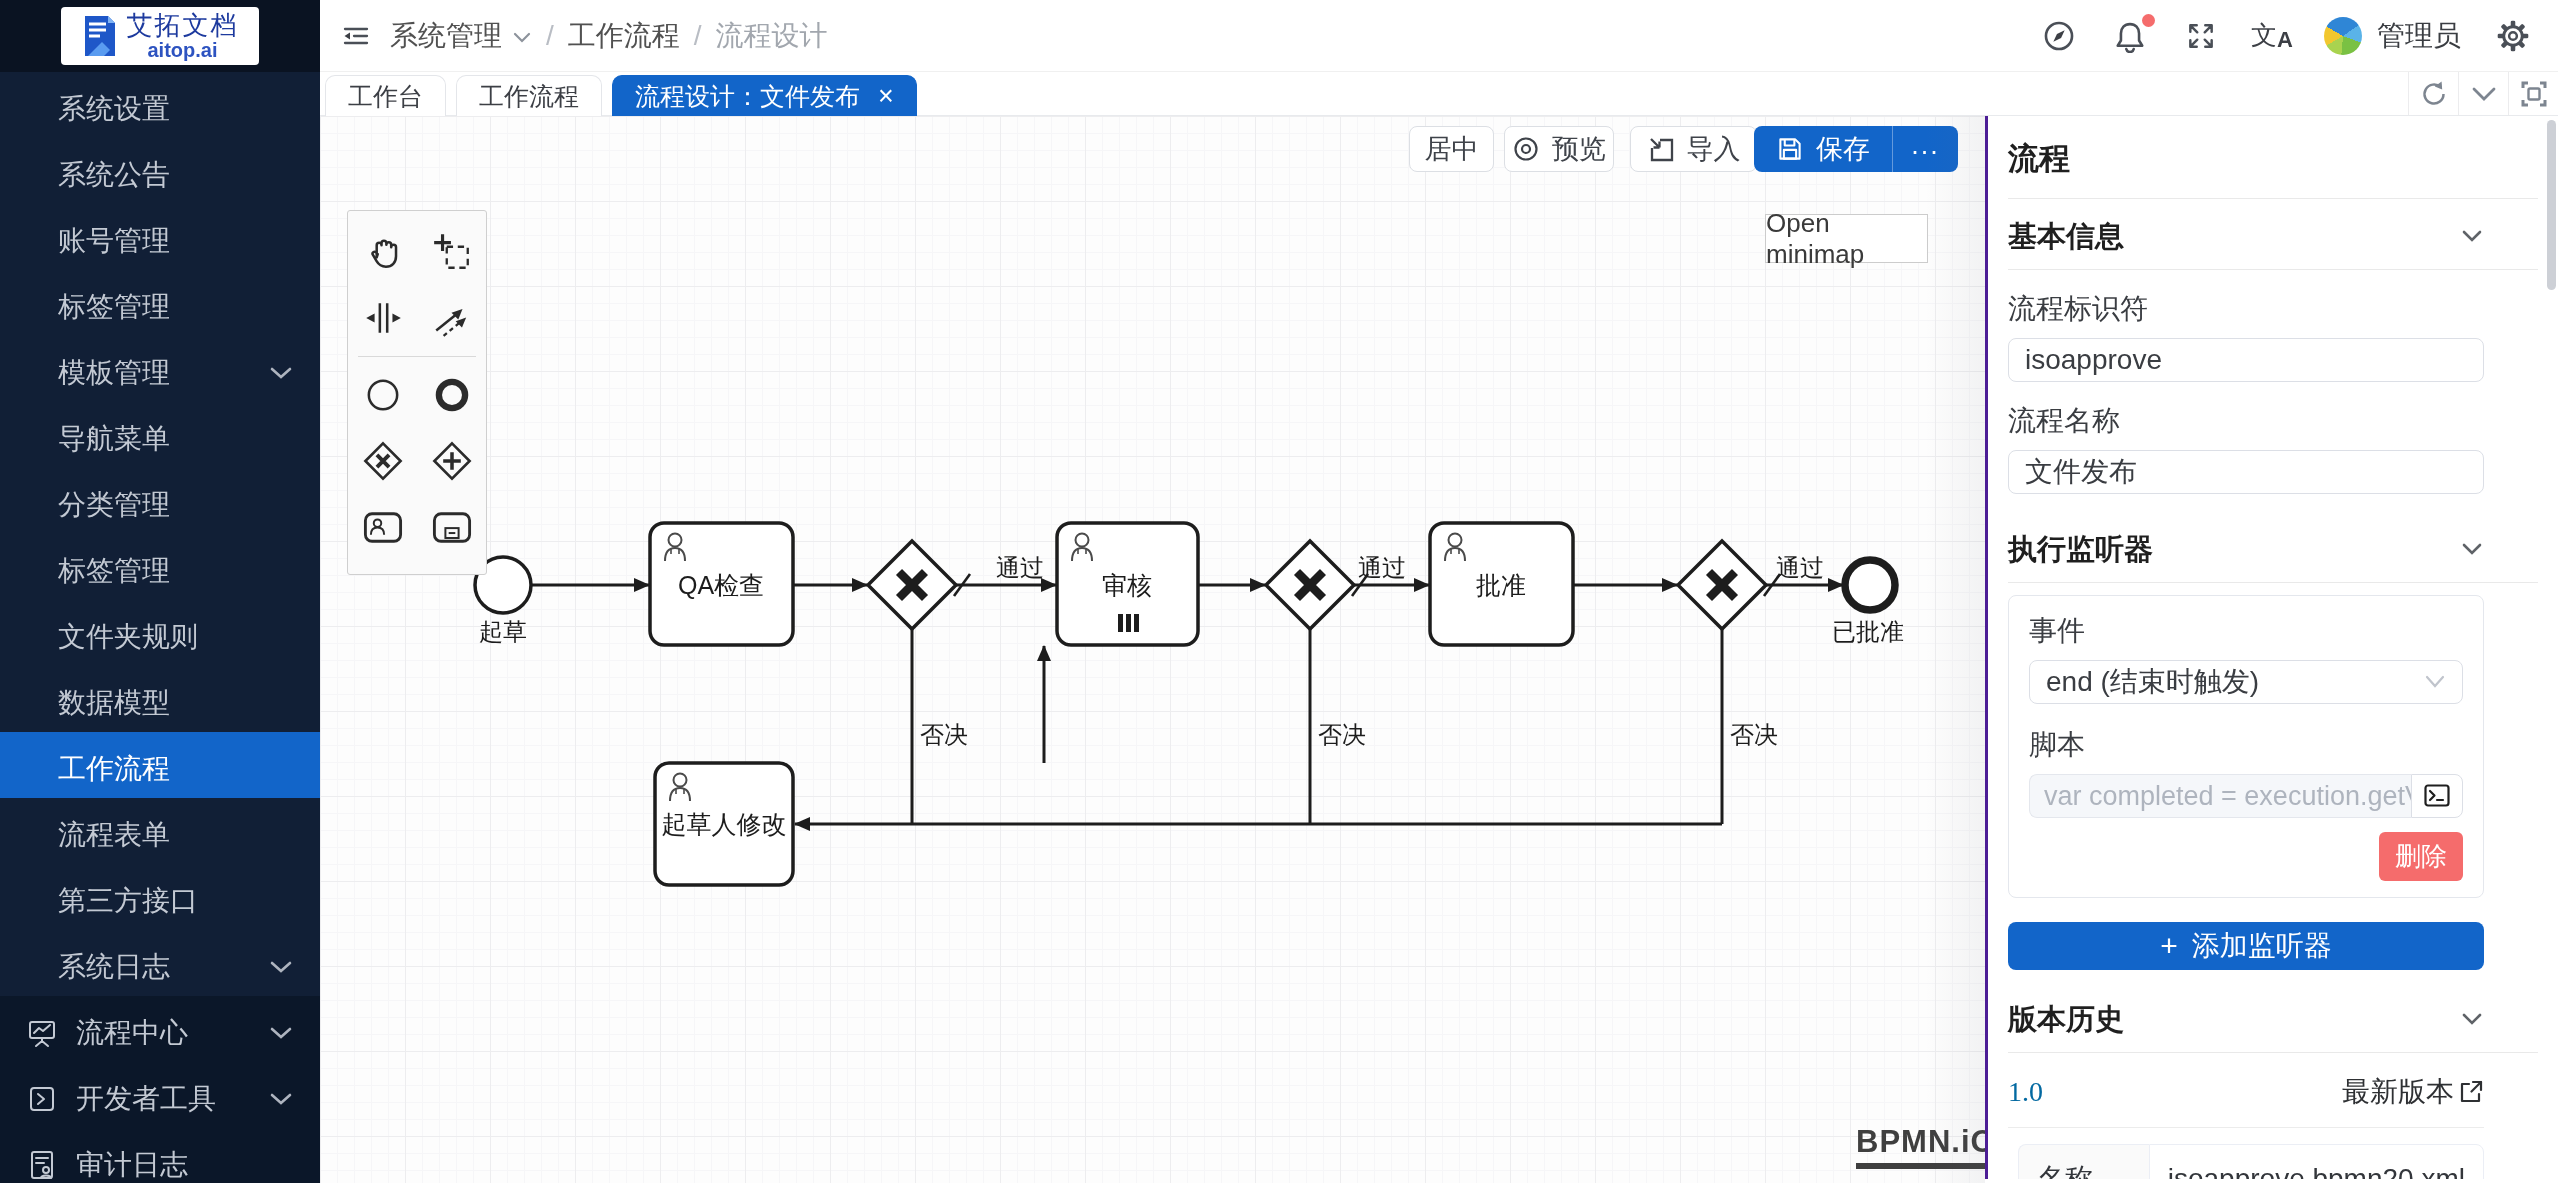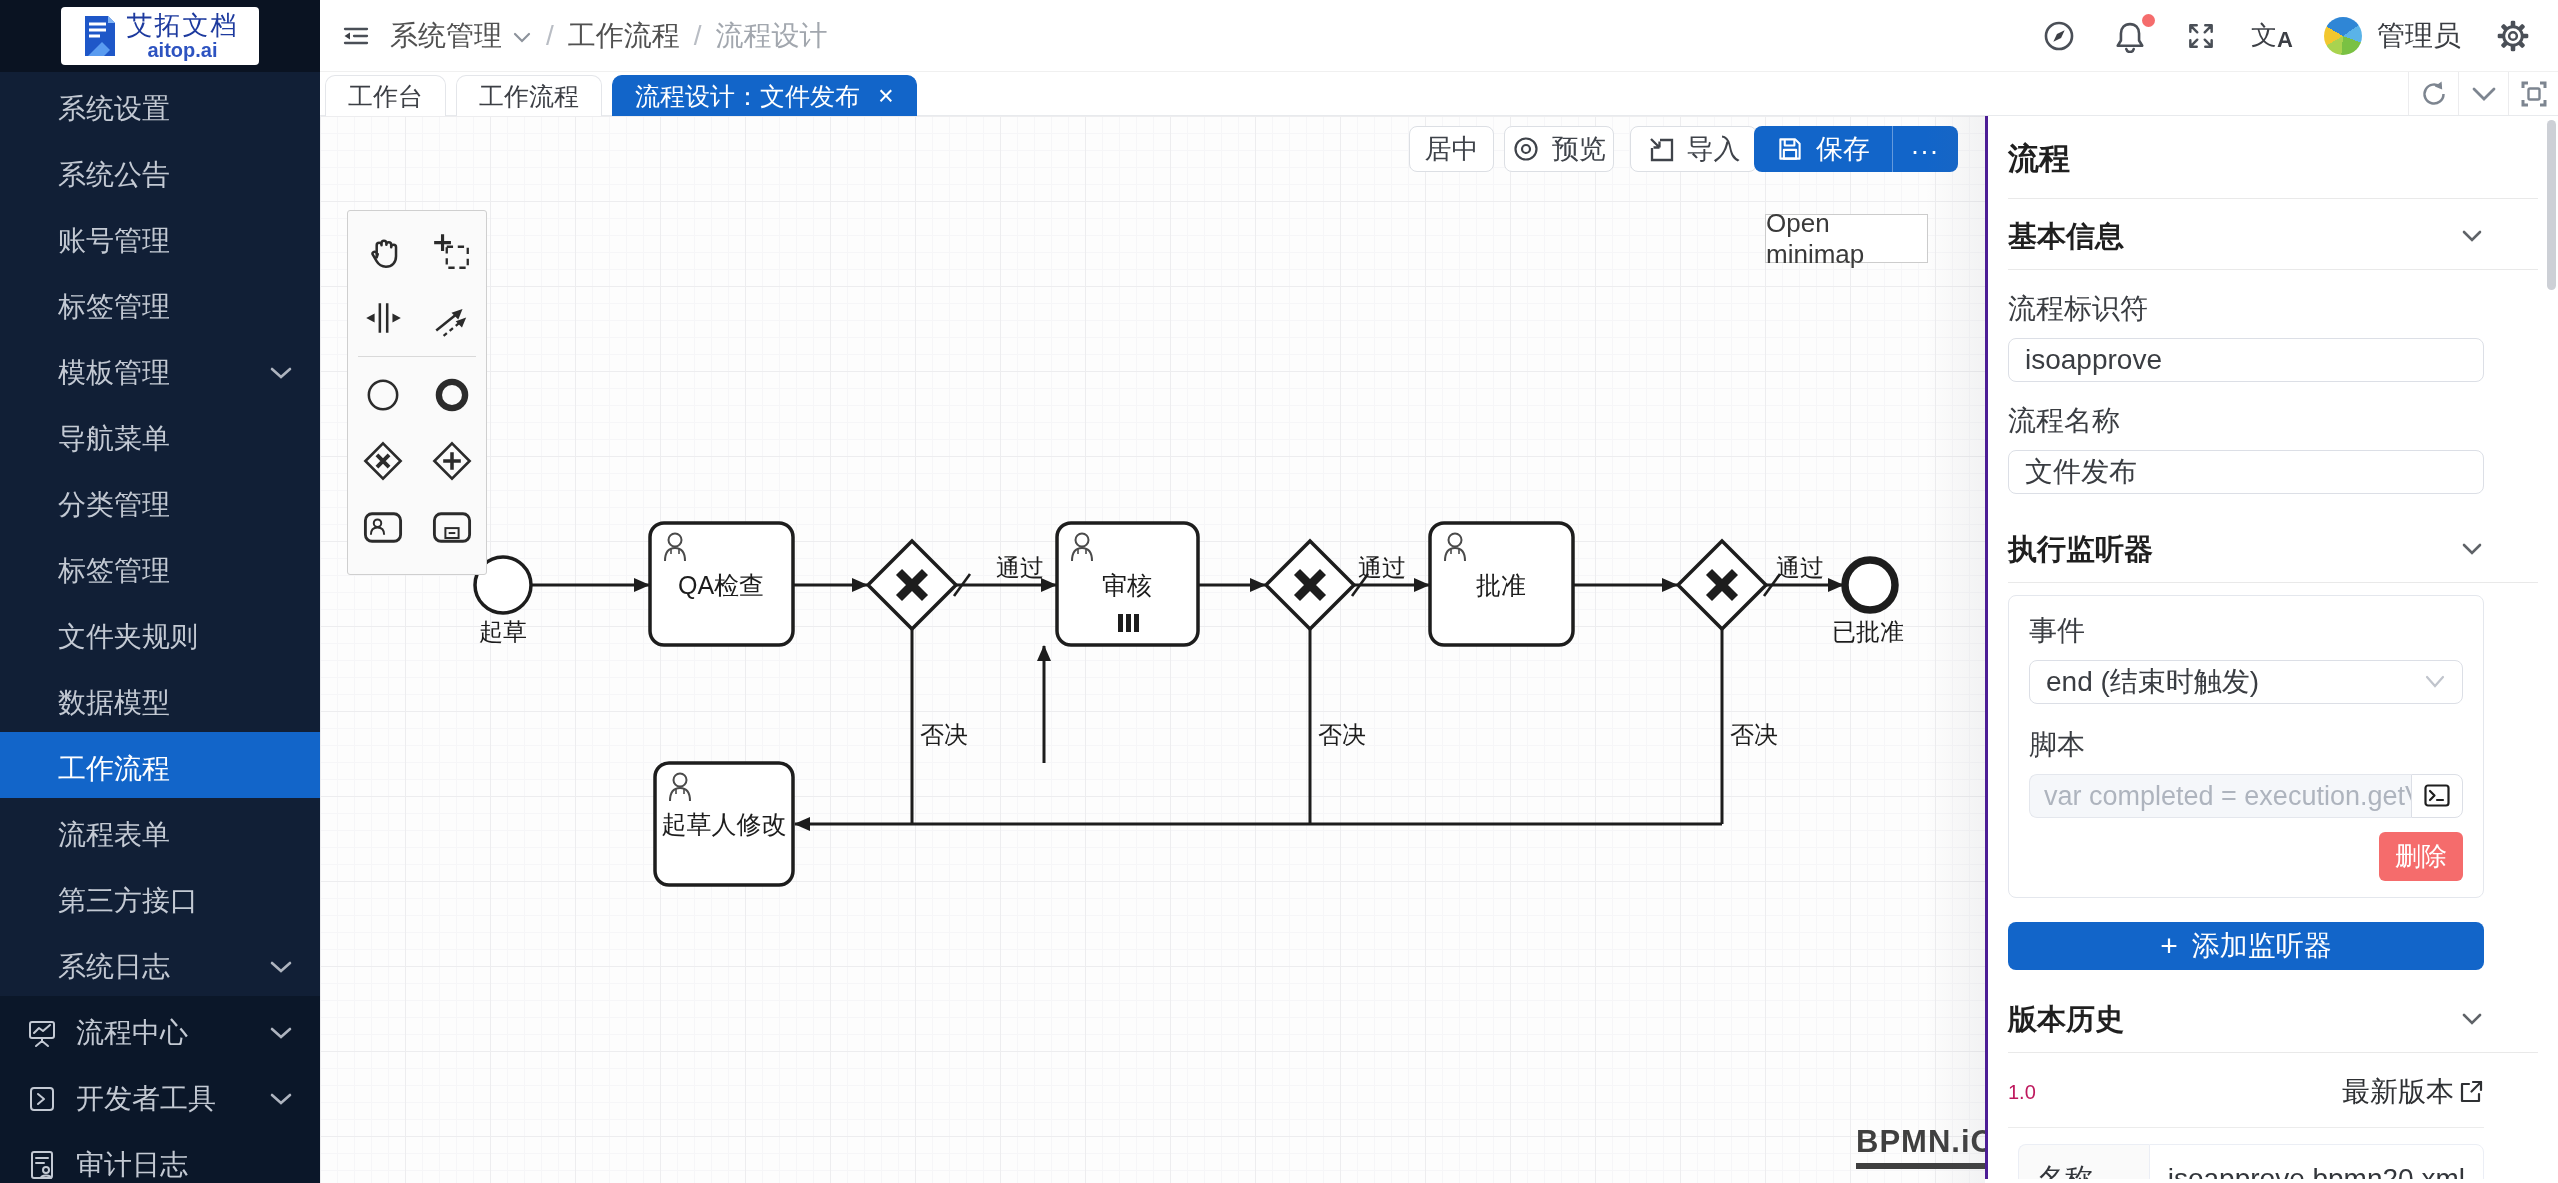--- a/index.html
+++ b/index.html
@@ -87,21 +87,21 @@
   .listener-card { border:1px solid #e4e7ed; border-radius:8px; padding:12px 20px 16px; margin-top:12px; }
   .select-box { height:44px; border:1px solid #dcdfe6; border-radius:8px; display:flex; align-items:center; justify-content:space-between; padding:12px 16px; font-size:28px; color:#3a3d42; margin-top:8px; cursor:pointer; }
   .script-row { display:flex; margin-top:8px; }
   .script-input { flex:1; height:44px; background:#f5f7fa; border:1px solid #e4e7ed; border-right:none; border-radius:8px 0 0 8px; color:#aeb4be; font-size:27px; padding:0 14px; display:flex; align-items:center; white-space:nowrap; overflow:hidden; }
   .script-btn { width:52px; height:44px; border:1px solid #dcdfe6; border-radius:0 8px 8px 0; background:#fff; display:flex; align-items:center; justify-content:center; cursor:pointer; }
   .delete-row { display:flex; justify-content:flex-end; margin-top:14px; }
   .delete-btn { background:#f56c6c; color:#fff; font-size:26px; border:none; border-radius:6px; padding:7px 16px; font-family:inherit; cursor:pointer; }
   .add-btn { width:100%; height:48px; background:#1265c9; color:#fff; border:none; border-radius:8px; font-size:28px; font-family:inherit; margin-top:24px; display:flex; align-items:center; justify-content:center; gap:14px; cursor:pointer; }
   .add-plus { font-size:30px; font-weight:400; }
   .version-row { display:flex; justify-content:space-between; align-items:center; margin:20px 0 16px; }
-  .version-num { color:#be185d; font-size:20px; cursor:pointer; }
+  .version-num { color:#0369a1; font-size:28px; cursor:pointer;font-family:Liberation Serif, serif; }
   .version-latest { font-size:28px; color:#2e3033; display:flex; align-items:center; gap:4px; cursor:pointer; }
   .sub-divider { border:none; border-top:1px solid #ececec; margin:0; }
   .vtable { width:calc(100% - 10px); margin:16px 0 0 10px; border-collapse:separate; border-spacing:0; font-size:28px; color:#33363b; }
   .vtable th, .vtable td { border:1px solid #ebeef5; border-top:none; padding:15px 18px; text-align:left; font-weight:400; height:58px; }
   .vtable tr:first-child th, .vtable tr:first-child td { border-top:1px solid #ebeef5; }
   .vtable th { background:#fafafa; width:152px; border-right:none; }
   .vtable tr:first-child th { border-radius:8px 0 0 0; }
   .vtable tr:first-child td { border-radius:0 8px 0 0; }
   .scroll-thumb { position:absolute; right:2px; top:120px; width:9px; height:170px; background:#cdd0d6; border-radius:5px; z-index:9; }
 

